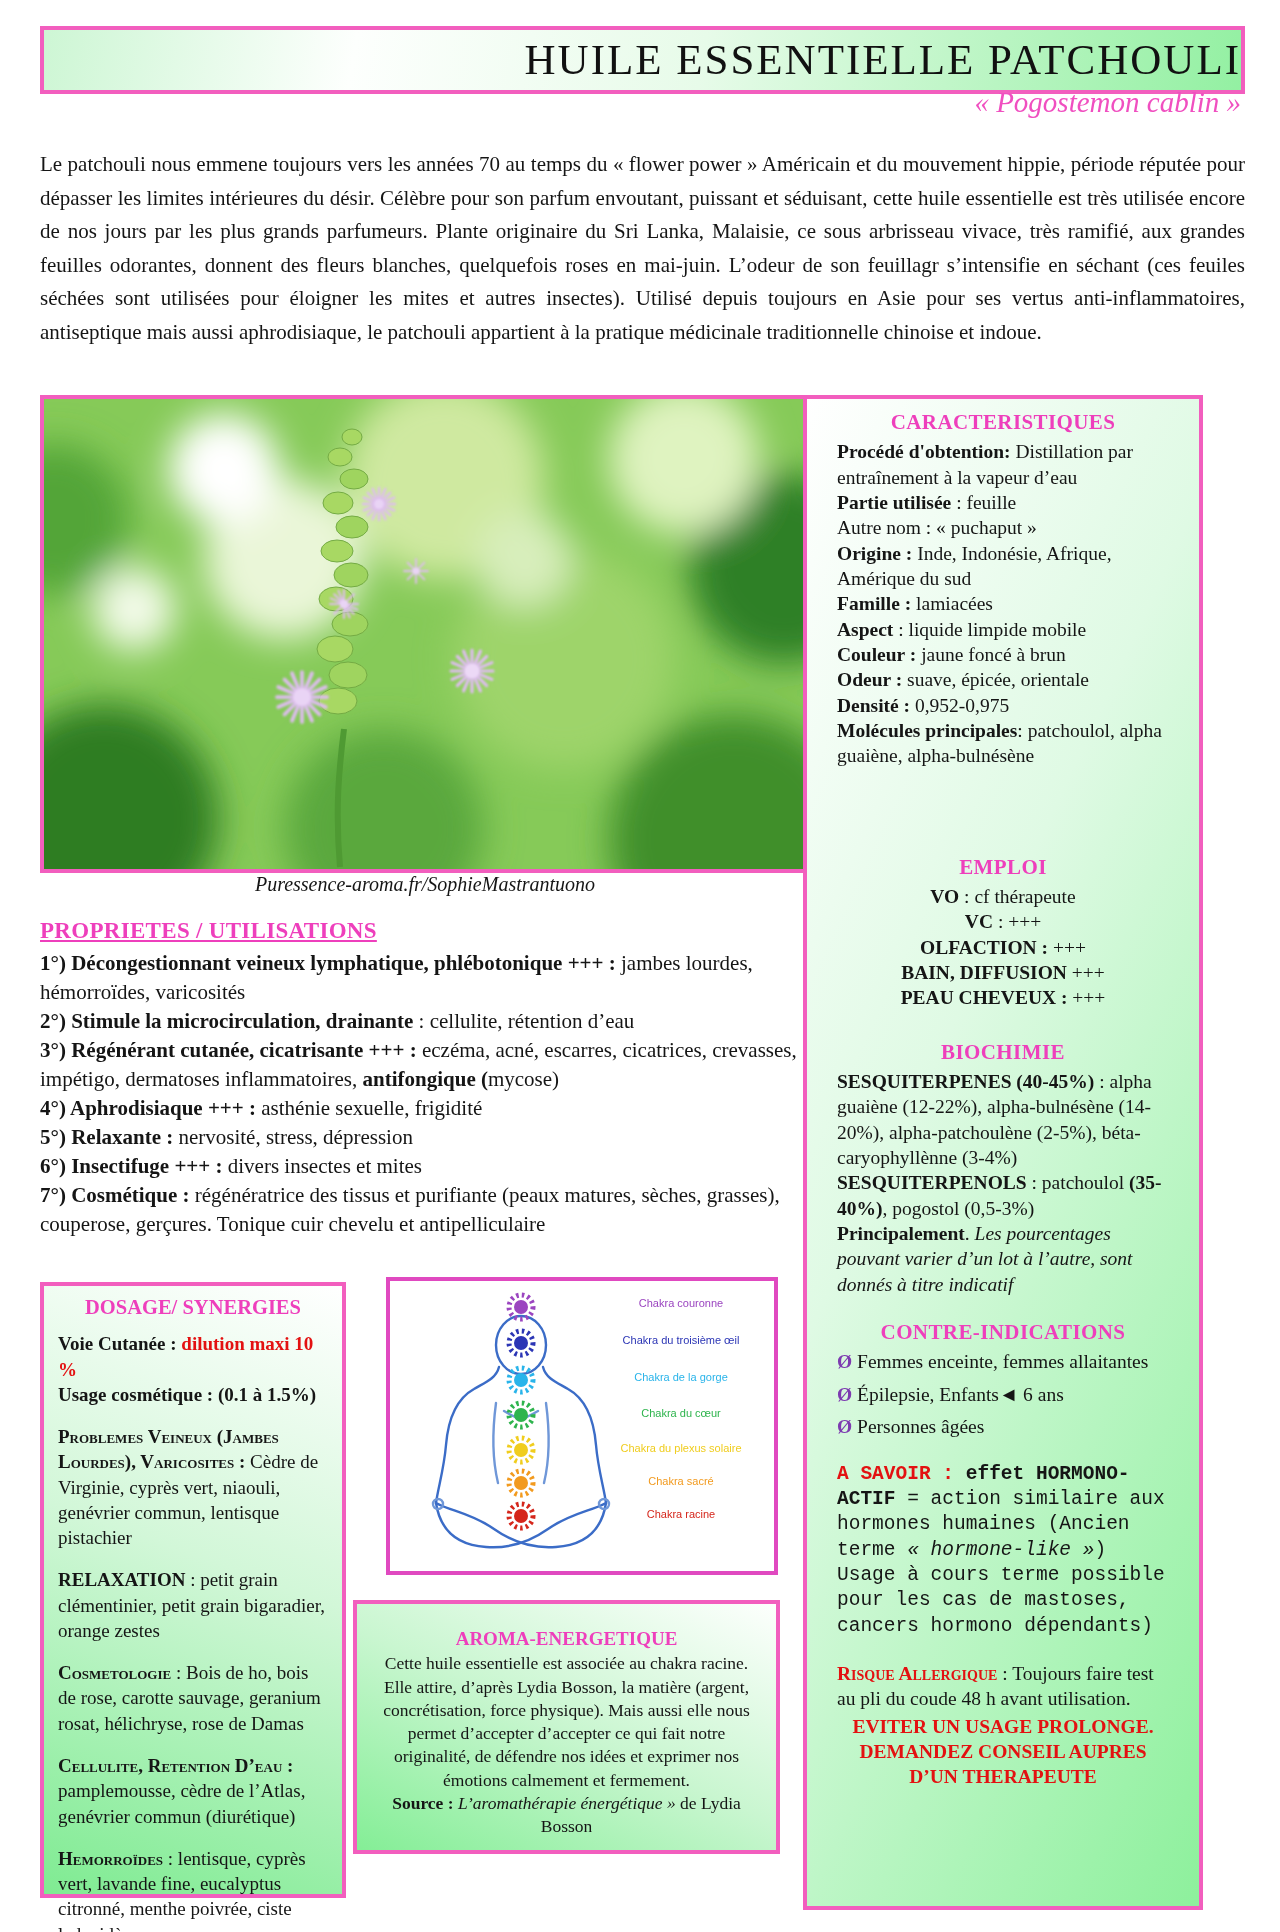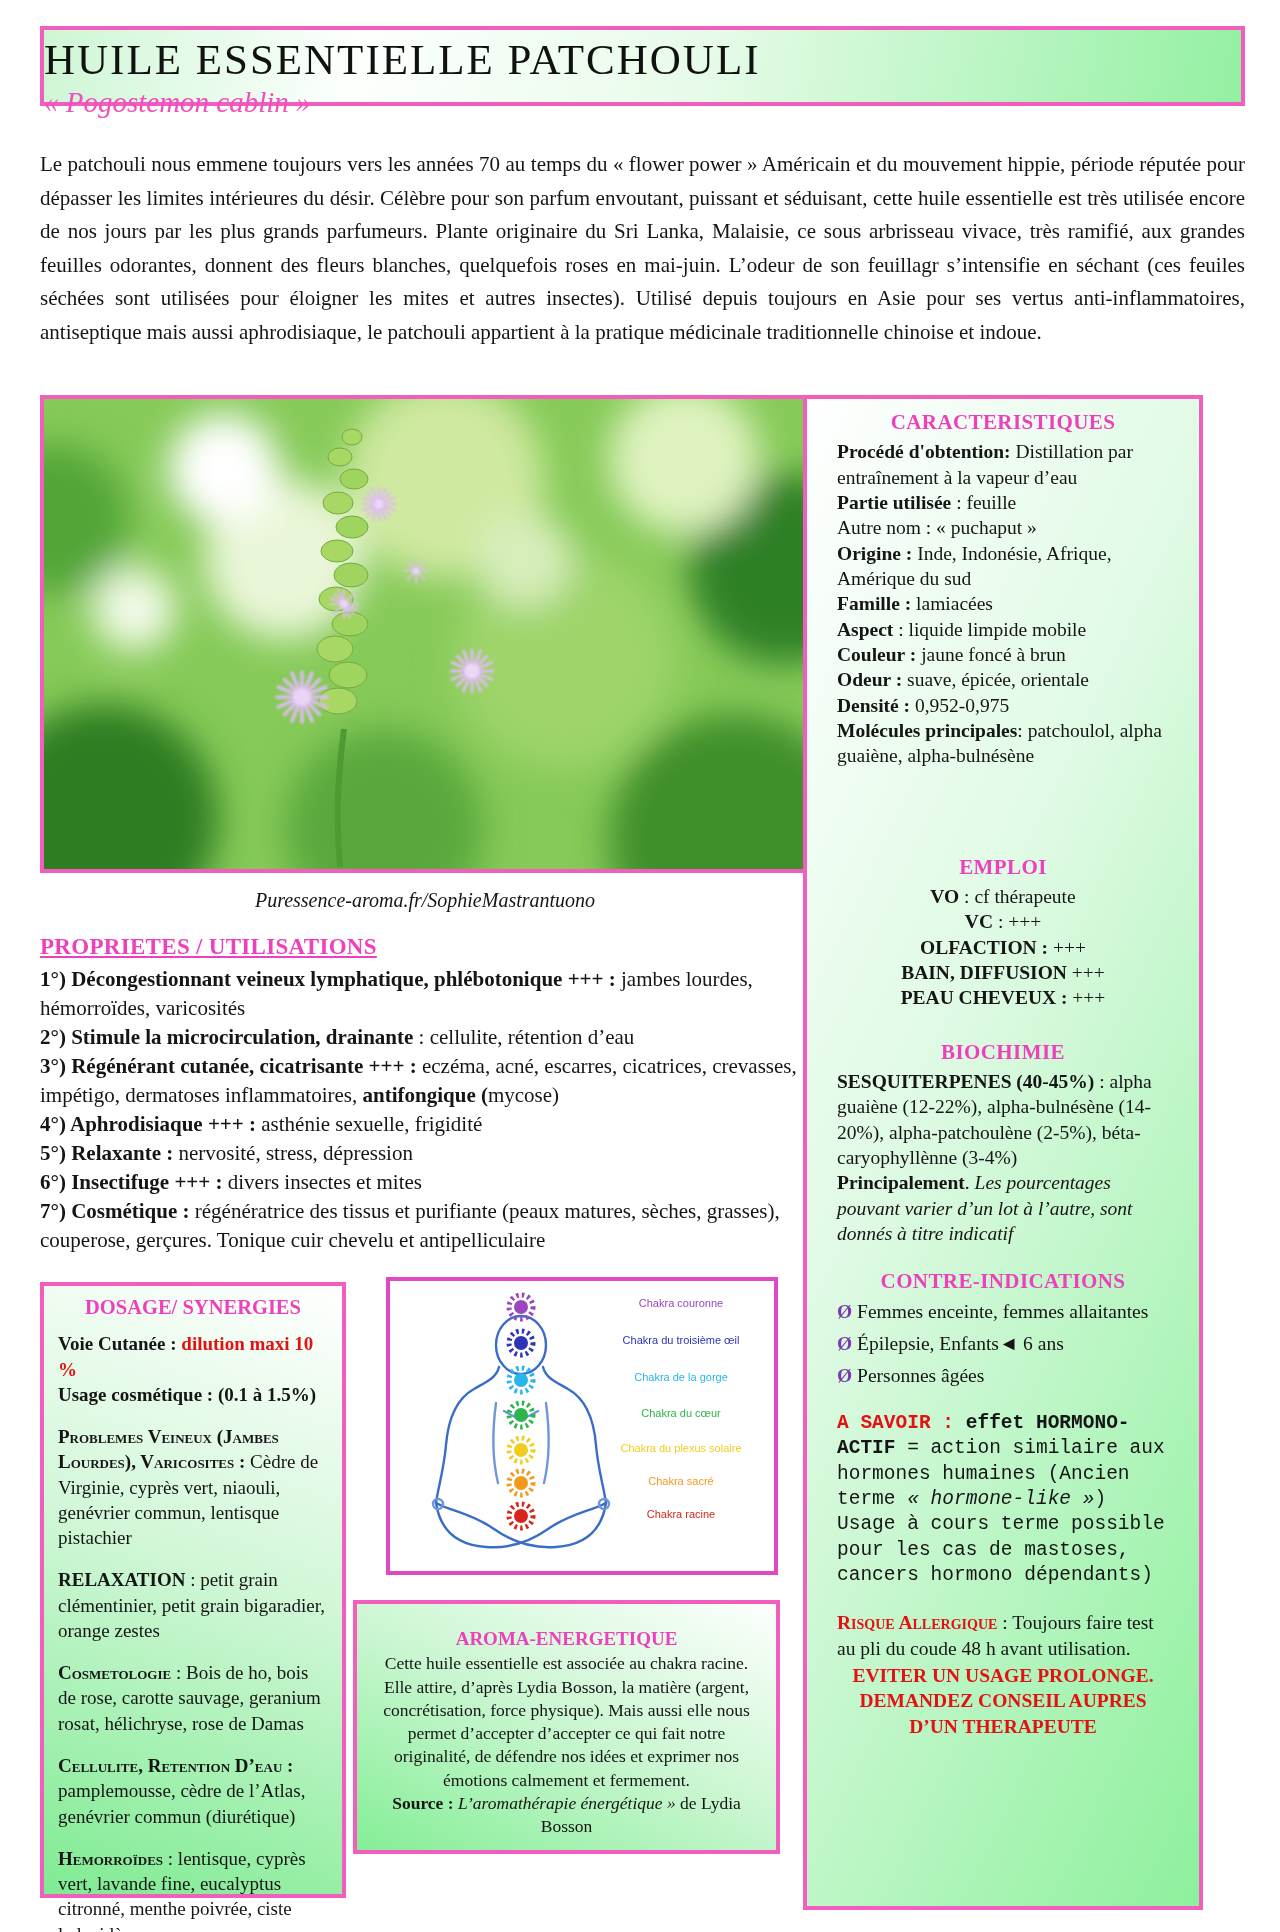--- a/index.html
+++ b/index.html
@@ -4,41 +4,41 @@
 <style>
   :root{
     --pink:#ee3fbc; --border-pink:#f25ebe; --red:#e31111;
     --green:#8df09c; --purple:#7d3bb0; --blue:#3b6cc7;
   }
   *{margin:0;padding:0;box-sizing:border-box;}
   body{width:1280px;height:1932px;background:#ffffff;font-family:"Liberation Serif",serif;color:#151515;position:relative;overflow:hidden;}
 
   
   .header-box{
-    position:absolute;left:40px;top:26px;width:1205px;height:80px;
+    position:absolute;left:40px;top:26px;width:1205px;height:68px;
     border:4px solid var(--border-pink);
     background:linear-gradient(100deg,#cdf6d4 0%,#fdfffd 26%,#e7fbe9 55%,#93f0a2 100%);
-    text-align:left;padding-top:6px;
+    text-align:right;padding-top:6px;
   }
   .header-box h1{font-size:43px;font-weight:400;letter-spacing:2px;color:#111;line-height:1.1;}
   .header-box .subtitle{font-size:29px;font-style:italic;color:#f04fc0;margin-top:3px;}
 
   
   .intro{
     position:absolute;left:40px;top:148px;width:1205px;
     font-size:21px;line-height:1.6;text-align:justify;
   }
 
   
   .main{position:absolute;left:0;top:390px;width:1280px;height:1542px;}
 
   .left-col{position:absolute;left:40px;top:5px;width:770px;}
   .photo-box{width:770px;height:478px;border:4px solid var(--border-pink);overflow:hidden;background:#86ca58;}
   .photo-box svg{display:block;width:100%;height:100%;}
-  .caption{margin-top:16px;text-align:center;font-style:italic;font-size:20px;}
+  .caption{margin-top:0;text-align:center;font-style:italic;font-size:20px;}
 
   .pink-h{color:var(--pink);font-weight:bold;}
   .props-h{font-size:23px;margin-top:22px;letter-spacing:0.3px;text-decoration:underline;}
   .props-list{margin-top:5px;font-size:21px;line-height:1.38;}
   .prop-item{margin:0;}
 
   
   .dosage-box{
     position:absolute;left:40px;top:892px;width:306px;height:616px;
     border:4px solid var(--border-pink);
@@ -316,20 +316,21 @@
             <div class="side-line"><span class="b">OLFACTION :</span><span> +++</span></div>
             <div class="side-line"><span class="b">BAIN, DIFFUSION</span><span> +++</span></div>
             <div class="side-line"><span class="b">PEAU CHEVEUX :</span><span> +++</span></div>
           </div>
       </section>
 
       <section class="biochimie">
         <h3 class="pink-h">BIOCHIMIE</h3>
         <div>
             <div class="side-line"><span class="b">SESQUITERPENES (40-45%)</span><span> : alpha guaiène (12-22%), alpha-bulnésène (14-20%), alpha-patchoulène (2-5%), béta-caryophyllènne (3-4%)</span></div>
+            <div class="side-line"><span class="b">SESQUITERPENOLS</span><span> : patchoulol </span><span class="b">(35-40%)</span><span>, pogostol (0,5-3%)</span></div>
             <div class="side-line"><span class="b">Principalement</span><span>. </span><span class="i">Les pourcentages pouvant varier d’un lot à l’autre, sont donnés à titre indicatif</span></div>
           </div>
       </section>
 
       <section class="contre">
         <h3 class="pink-h">CONTRE-INDICATIONS</h3>
         <div>
             <div class="side-line"><span class="bullet">Ø </span><span>Femmes enceinte, femmes allaitantes</span></div>
             <div class="side-line"><span class="bullet">Ø </span><span>Épilepsie, Enfants◄ 6 ans</span></div>
             <div class="side-line"><span class="bullet">Ø </span><span>Personnes âgées</span></div>

